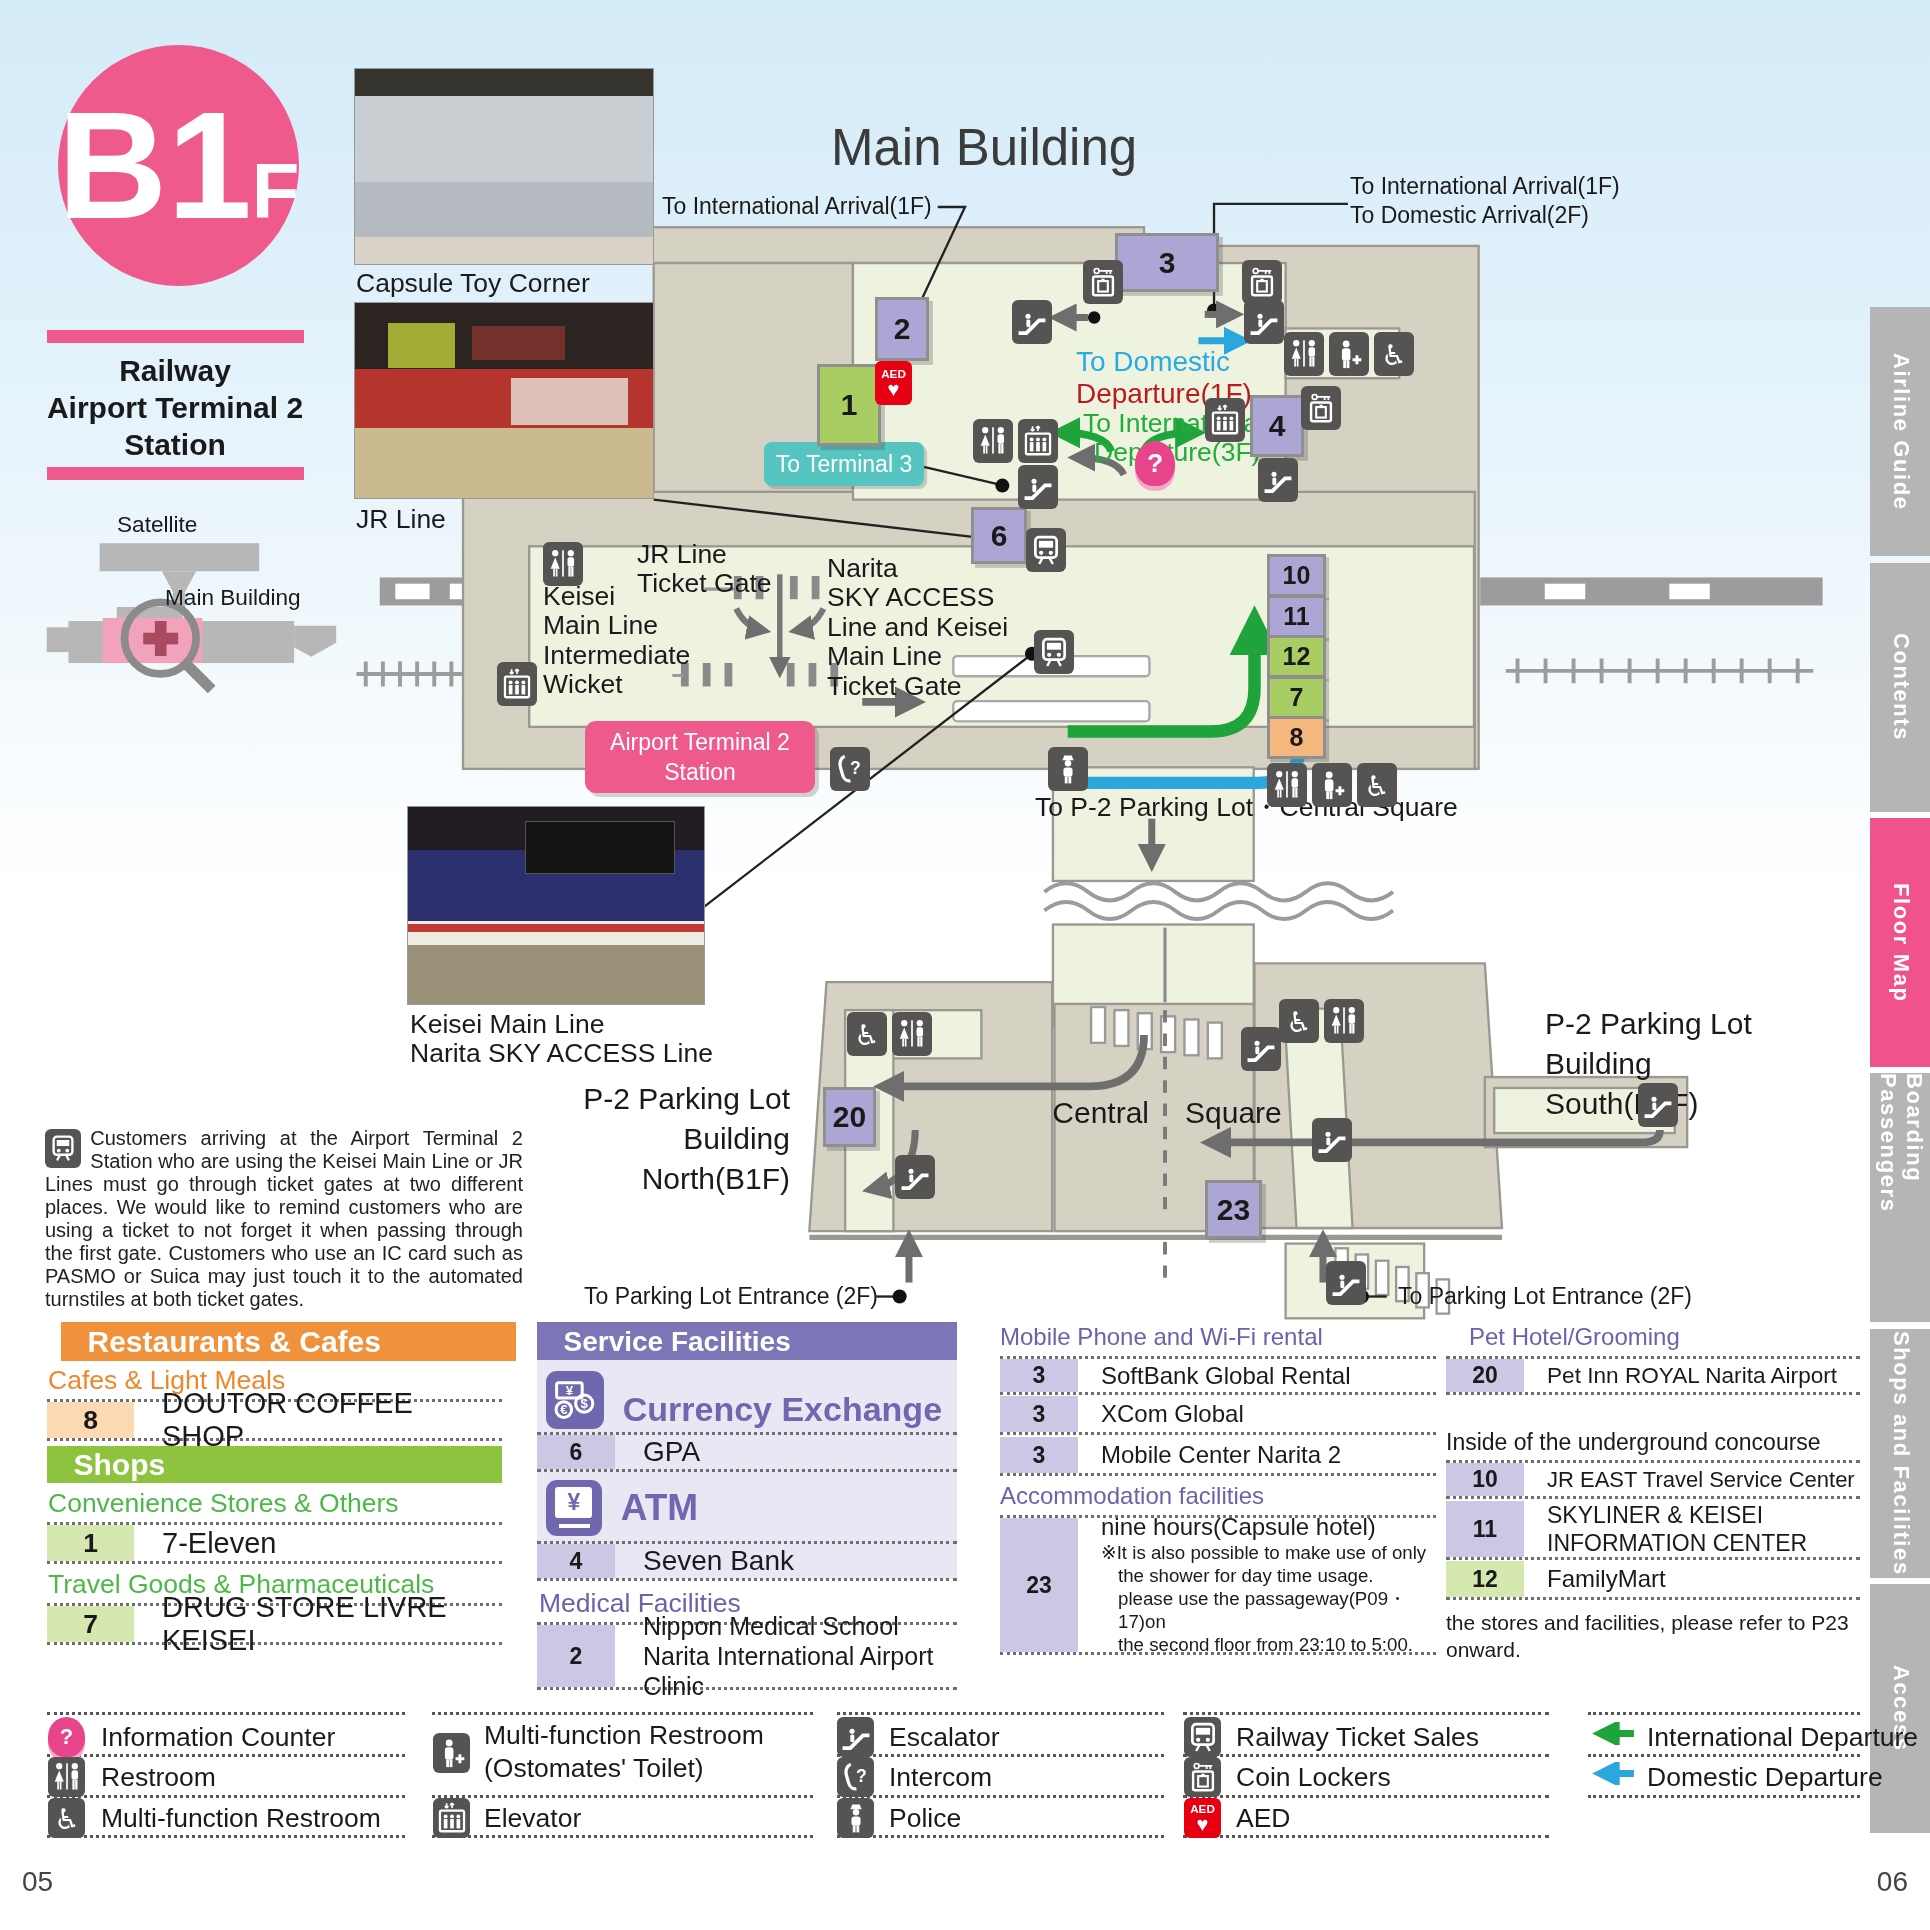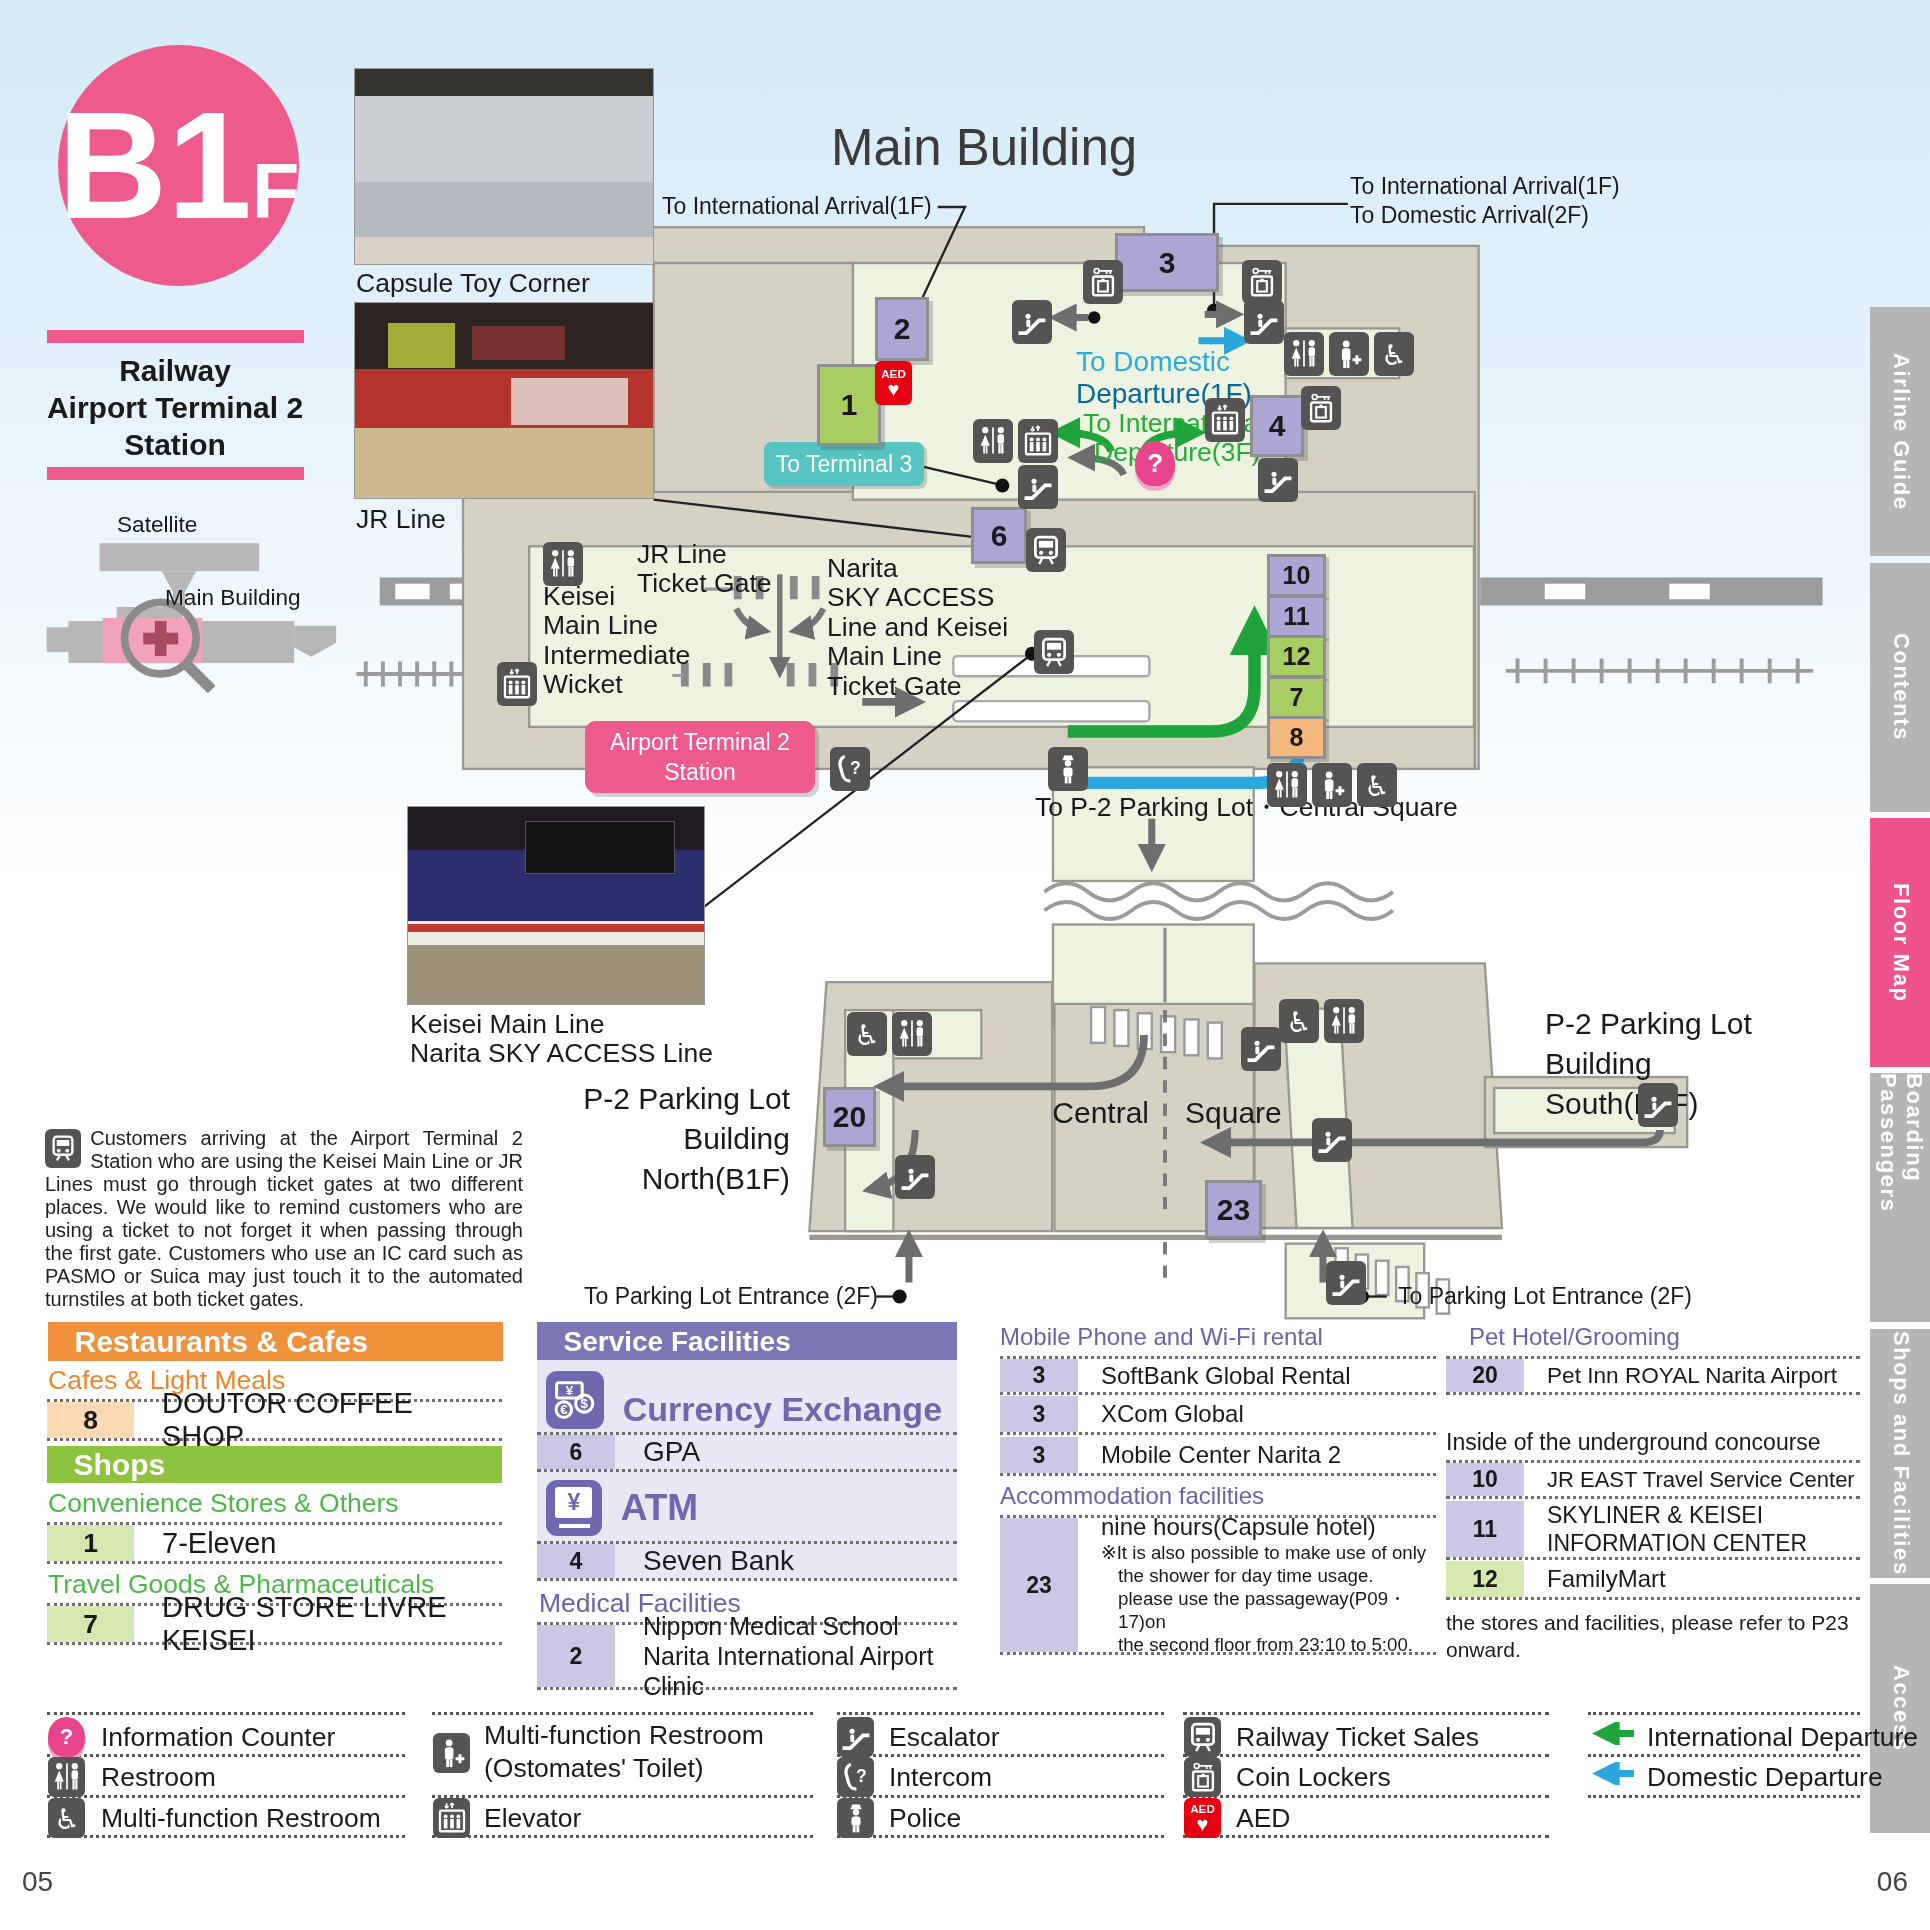--- a/index.html
+++ b/index.html
@@ -295,21 +295,21 @@
 <div class="cap" style="left:410px;top:1009px;">Keisei Main Line</div>
 <div class="cap" style="left:410px;top:1038px;">Narita SKY ACCESS Line</div>
 
 <div class="a" style="left:831px;top:118px;font-size:51px;color:#3b3b3b;white-space:nowrap;">Main Building</div>
 
 <div class="mlbl sm30" style="left:662px;top:193px;">To International Arrival(1F)</div>
 <div class="mlbl sm30" style="left:1350px;top:173px;">To International Arrival(1F)</div>
 <div class="mlbl sm30" style="left:1350px;top:202px;">To Domestic Arrival(2F)</div>
 
 <div class="mlbl" style="left:1076px;top:346px;color:#29abe2;font-size:28px;">To Domestic</div>
-<div class="mlbl" style="left:1076px;top:378px;color:#0369a1;font-size:28px;">Departure(1F)</div>
+<div class="mlbl" style="left:1076px;top:378px;color:#b91c1c;font-size:28px;">Departure(1F)</div>
 <div class="mlbl" style="left:1083px;top:408px;color:#22ac38;">To International</div>
 <div class="mlbl" style="left:1094px;top:437px;color:#22ac38;">Departure(3F)</div>
 
 <div class="a" style="left:764px;top:442px;width:160px;height:44px;background:#56c4c0;border-radius:7.8px;color:#fff;
             display:flex;align-items:center;justify-content:center;font-size:23px;box-shadow:3.1px 3.1px 0 rgba(80,80,80,.25);">
   <span>To Terminal 3</span>
 </div>
 
 <div class="mlbl" style="left:637px;top:539px;">JR Line</div>
 <div class="mlbl" style="left:637px;top:568px;">Ticket Gate</div>
@@ -568,21 +568,21 @@
 
 <div class="a" style="left:45px;top:1127px;width:478px;font-size:20px;line-height:23px;text-align:justify;color:#222;">
   <span class="tile" style="position:relative;display:inline-flex;float:left;width:36px;height:39px;margin:1.6px 9.3px 3.1px 0;">
       <svg viewBox="0 0 24 24" style="width:30px;height:33px;">
         <use href="#i-train"></use>
       </svg>
     </span>
   <span>Customers arriving at the Airport Terminal 2 Station who are using the Keisei Main Line or JR Lines must go through ticket gates at two different places. We would like to remind customers who are using a ticket to not forget it when passing through the first gate. Customers who use an IC card such as PASMO or Suica may just touch it to the automated turnstiles at both ticket gates.</span>
 </div>
 
-<div class="hbar" style="left:48px;top:1322px;width:455px;height:39px;background:#f0913c;">
+<div class="hbar" style="left:61px;top:1322px;width:455px;height:39px;background:#f0913c;">
     <span>Restaurants &amp; Cafes</span>
   </div>
 <div class="subh" style="left:48px;top:1365px;color:#f0862c;">Cafes &amp; Light Meals</div>
 <div class="drow" style="left:47px;top:1399px;width:455px;height:42px;">
   <span class="badge" style="background:#fbd9b2;">8</span>
   <span class="rname">DOUTOR COFFEE SHOP</span>
 </div>
 <div class="hbar" style="left:47px;top:1446px;width:455px;height:37px;background:#8dc33f;">
     <span>Shops</span>
   </div>

